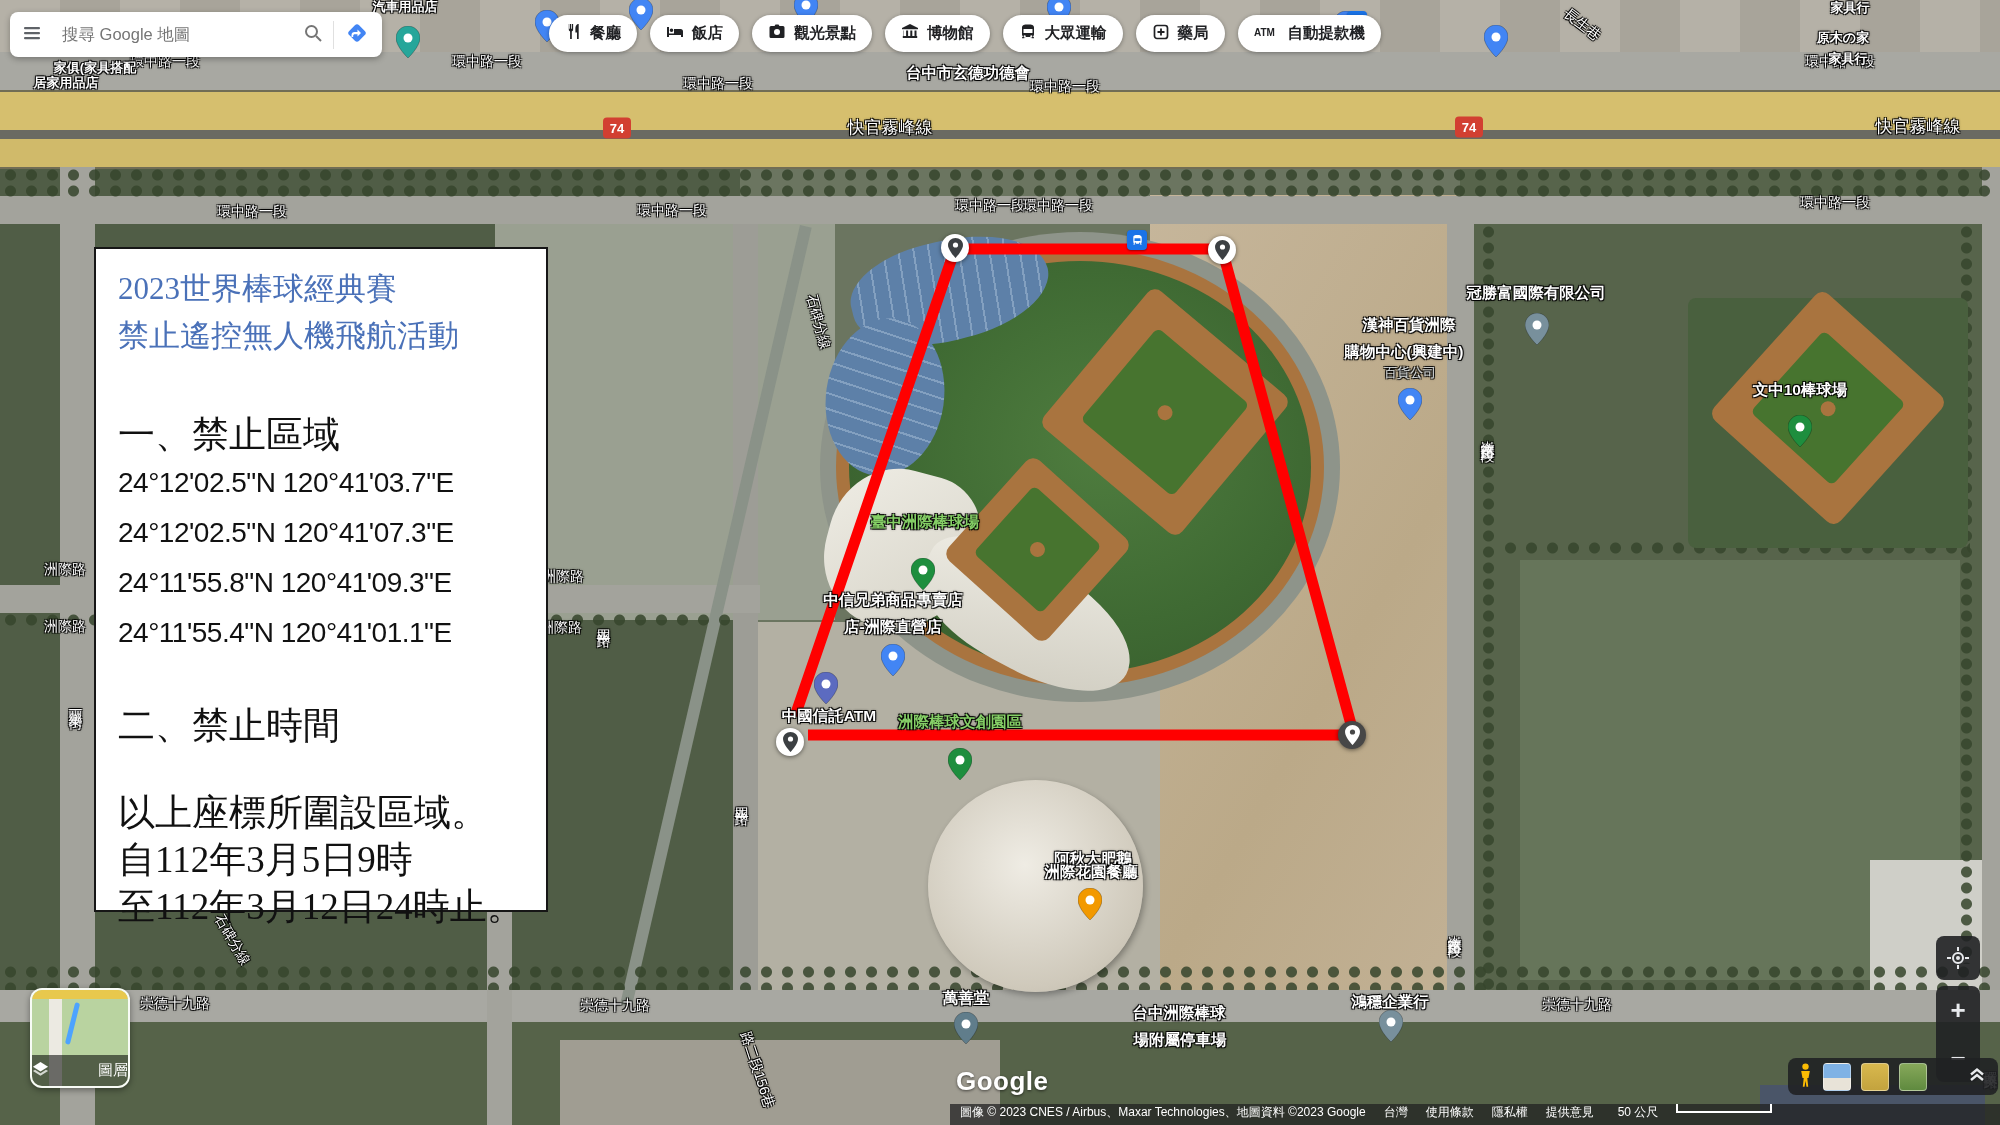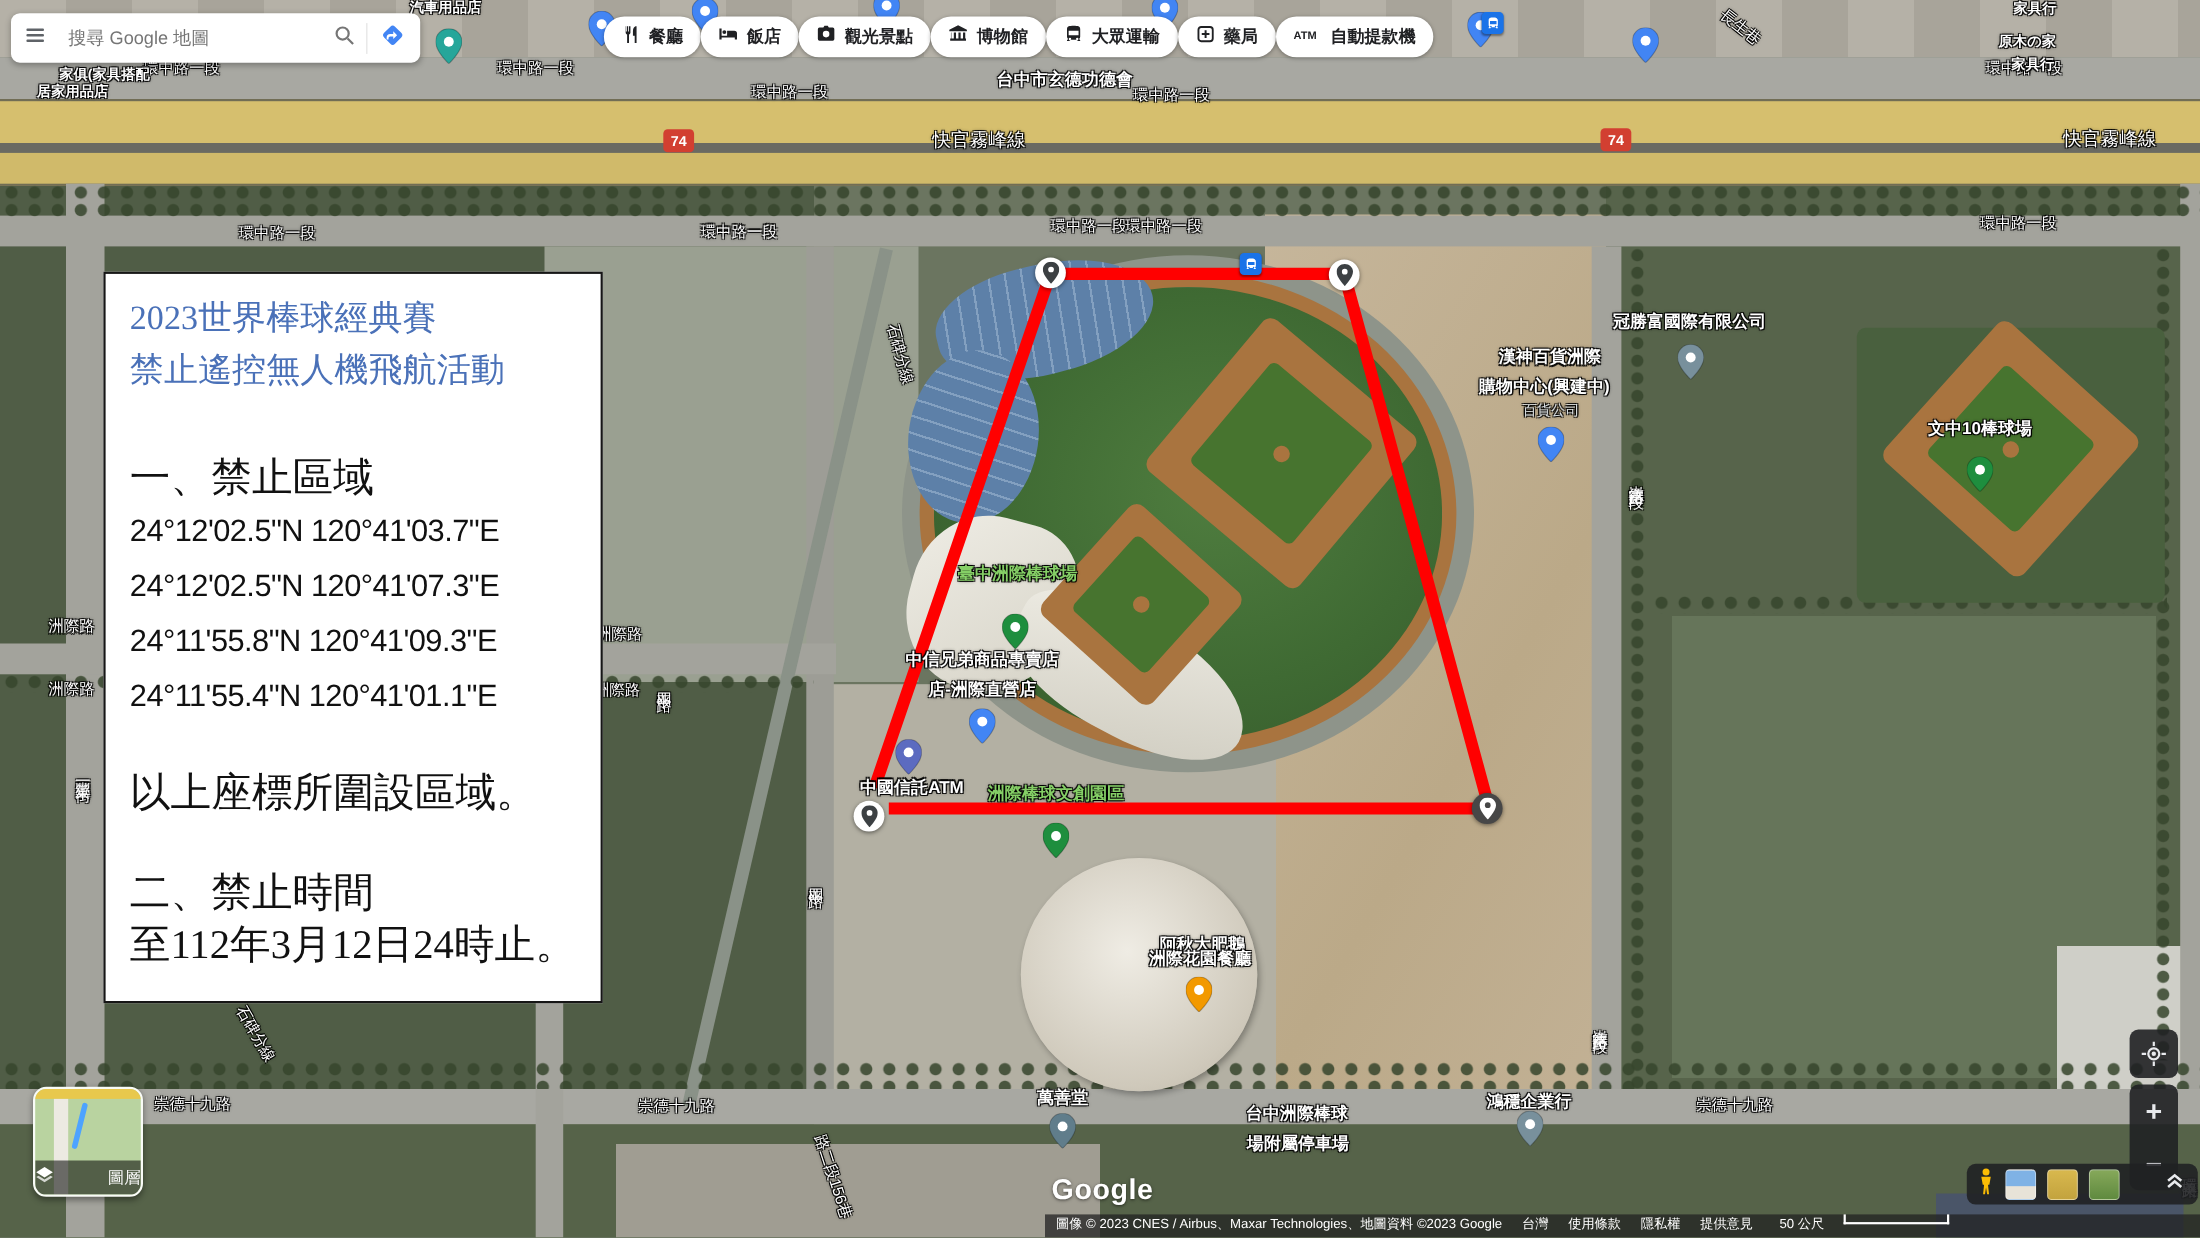--- a/index.html
+++ b/index.html
@@ -52,21 +52,21 @@
   .diamond{position:absolute;background:#a9743f;border-radius:10px;}
   .diamond .inner{position:absolute;background:#47742f;border-radius:6px;}
   .diamond .mound{position:absolute;left:50%;top:50%;width:15px;height:15px;margin:-7.5px;
     background:#a9743f;border-radius:50%;}
   
   #searchbar{position:absolute;left:10px;top:12px;width:372px;height:45px;background:#fff;
     border-radius:8px;box-shadow:0 2px 6px rgba(0,0,0,.3);display:flex;align-items:center;
     padding:0 12px;box-sizing:border-box;z-index:30;}
   #search-placeholder{color:#757575;font-size:16.5px;margin-left:20px;flex:1;}
   .sb-div{width:1px;height:28px;background:#e0e0e0;margin:0 10px;}
-  #chips{position:absolute;left:549px;top:15px;display:flex;z-index:29;}
+  #chips{position:absolute;left:549px;top:15px;display:flex;gap:13px;z-index:29;}
   .chip{height:37px;border-radius:19px;background:#fff;box-shadow:0 1px 4px rgba(0,0,0,.35);
     display:flex;align-items:center;gap:8px;padding:0 16px;font-size:15.5px;font-weight:700;
     color:#202124;white-space:nowrap;}
   
   #notice{position:absolute;left:94px;top:247px;width:454px;height:665px;background:#fff;
     border:2px solid #161616;box-sizing:border-box;z-index:20;padding:16px 22px;
     font-family:"Liberation Serif","DejaVu Serif",serif;color:#111;}
   .nb-title{font-size:31px;line-height:47px;color:#4a71b8;}
   .nb-h{font-size:37px;line-height:47px;}
   .nb-coord{font-family:"Liberation Sans",sans-serif;font-size:28px;line-height:50px;
@@ -414,22 +414,23 @@
 </div>
 
 <div id="notice">
   <div class="nb-title">2023世界棒球經典賽</div>
   <div class="nb-title">禁止遙控無人機飛航活動</div>
   <div class="nb-h" style="margin-top:52px;">一、禁止區域</div>
   <div class="nb-coord">24°12'02.5"N 120°41'03.7"E</div>
   <div class="nb-coord">24°12'02.5"N 120°41'07.3"E</div>
   <div class="nb-coord">24°11'55.8"N 120°41'09.3"E</div>
   <div class="nb-coord">24°11'55.4"N 120°41'01.1"E</div>
+  <div class="nb-h" style="margin-top:44px;">二、禁止時間</div>
   <div class="nb-h" style="margin-top:40px;">以上座標所圍設區域。</div>
-  <div class="nb-h" style="margin-top:44px;">二、禁止時間</div>
+  <div class="nb-h">自112年3月5日9時</div>
   <div class="nb-h">至112年3月12日24時止。</div>
 </div>
 
 <div id="mylocation" class="ctl">
   <svg width="24" height="24" viewBox="0 0 24 24">
       <g stroke="#e8eaed" stroke-width="2" fill="none">
         <circle cx="12" cy="12" r="5"></circle>
         <path d="M12 1v4M12 19v4M1 12h4M19 12h4"></path>
       </g>
       <circle cx="12" cy="12" r="2" fill="#e8eaed"></circle>

